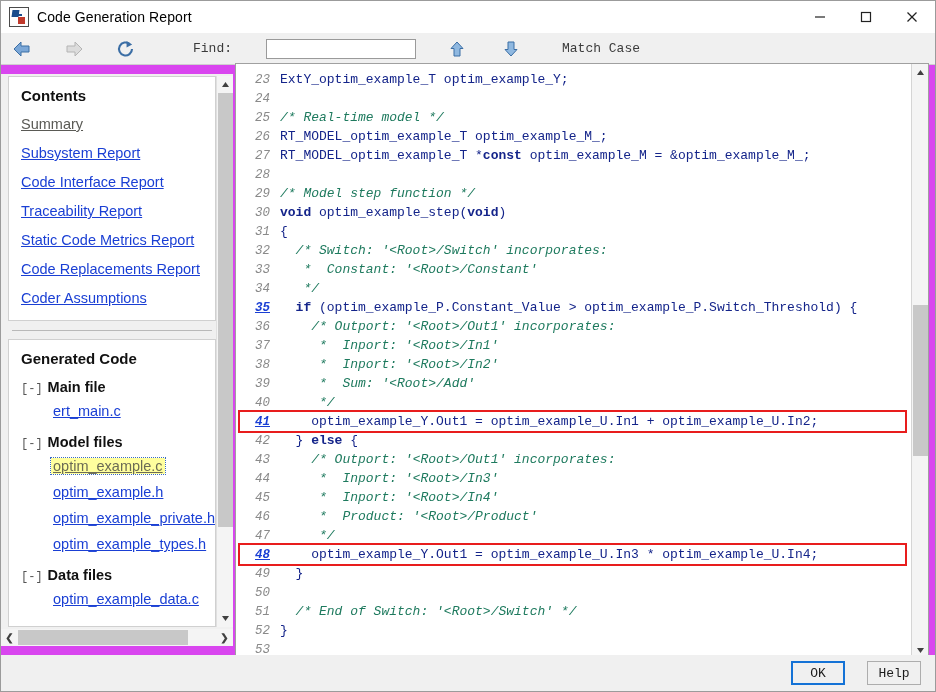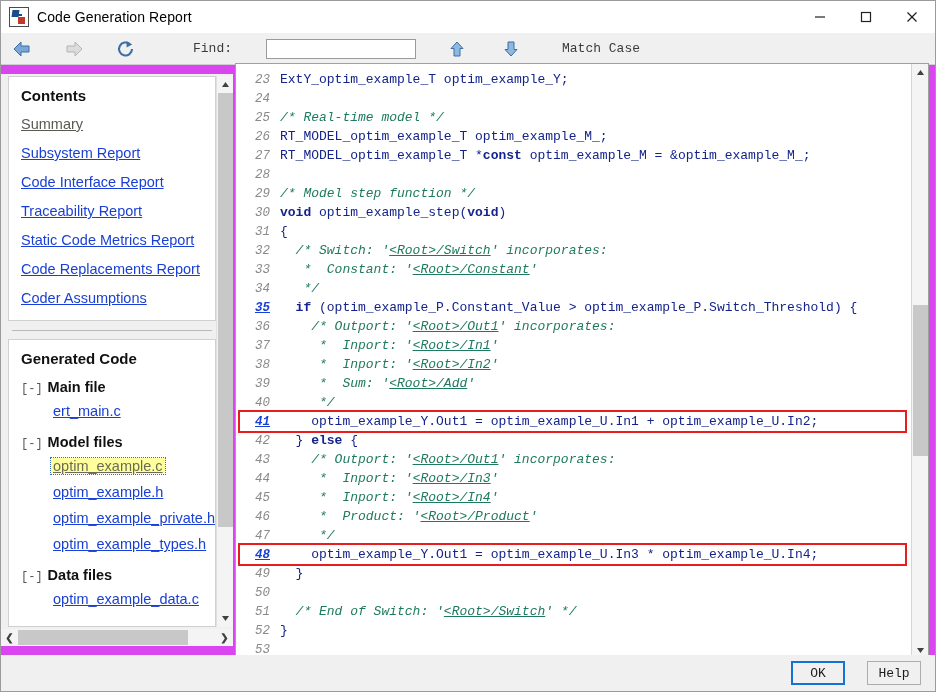--- a/index.html
+++ b/index.html
@@ -245,21 +245,21 @@
     user-select: none;
   }
   .ln.anchor {
     color: #1a3fd4; text-decoration: underline; font-weight: bold;
   }
   .tok { color: #14248a; }
   .kw  { color: #14248a; font-weight: bold; }
   .cm  { color: #1e7a5e; font-style: italic; }
   .cmlink {
     color: #1e7a5e; font-style: italic;
-    text-decoration: underline; cursor: pointer;
+    cursor: pointer;
   }
   .hl-box {
     position: absolute;
     left: 2px; right: 4px;
     top: -2px; height: 23px;
     border: 2px solid #e81d1d;
     pointer-events: none;
   }
   .cl.boxed .ln { position: relative; z-index: 2; }
   .cl.boxed .tok { position: relative; z-index: 2; }

